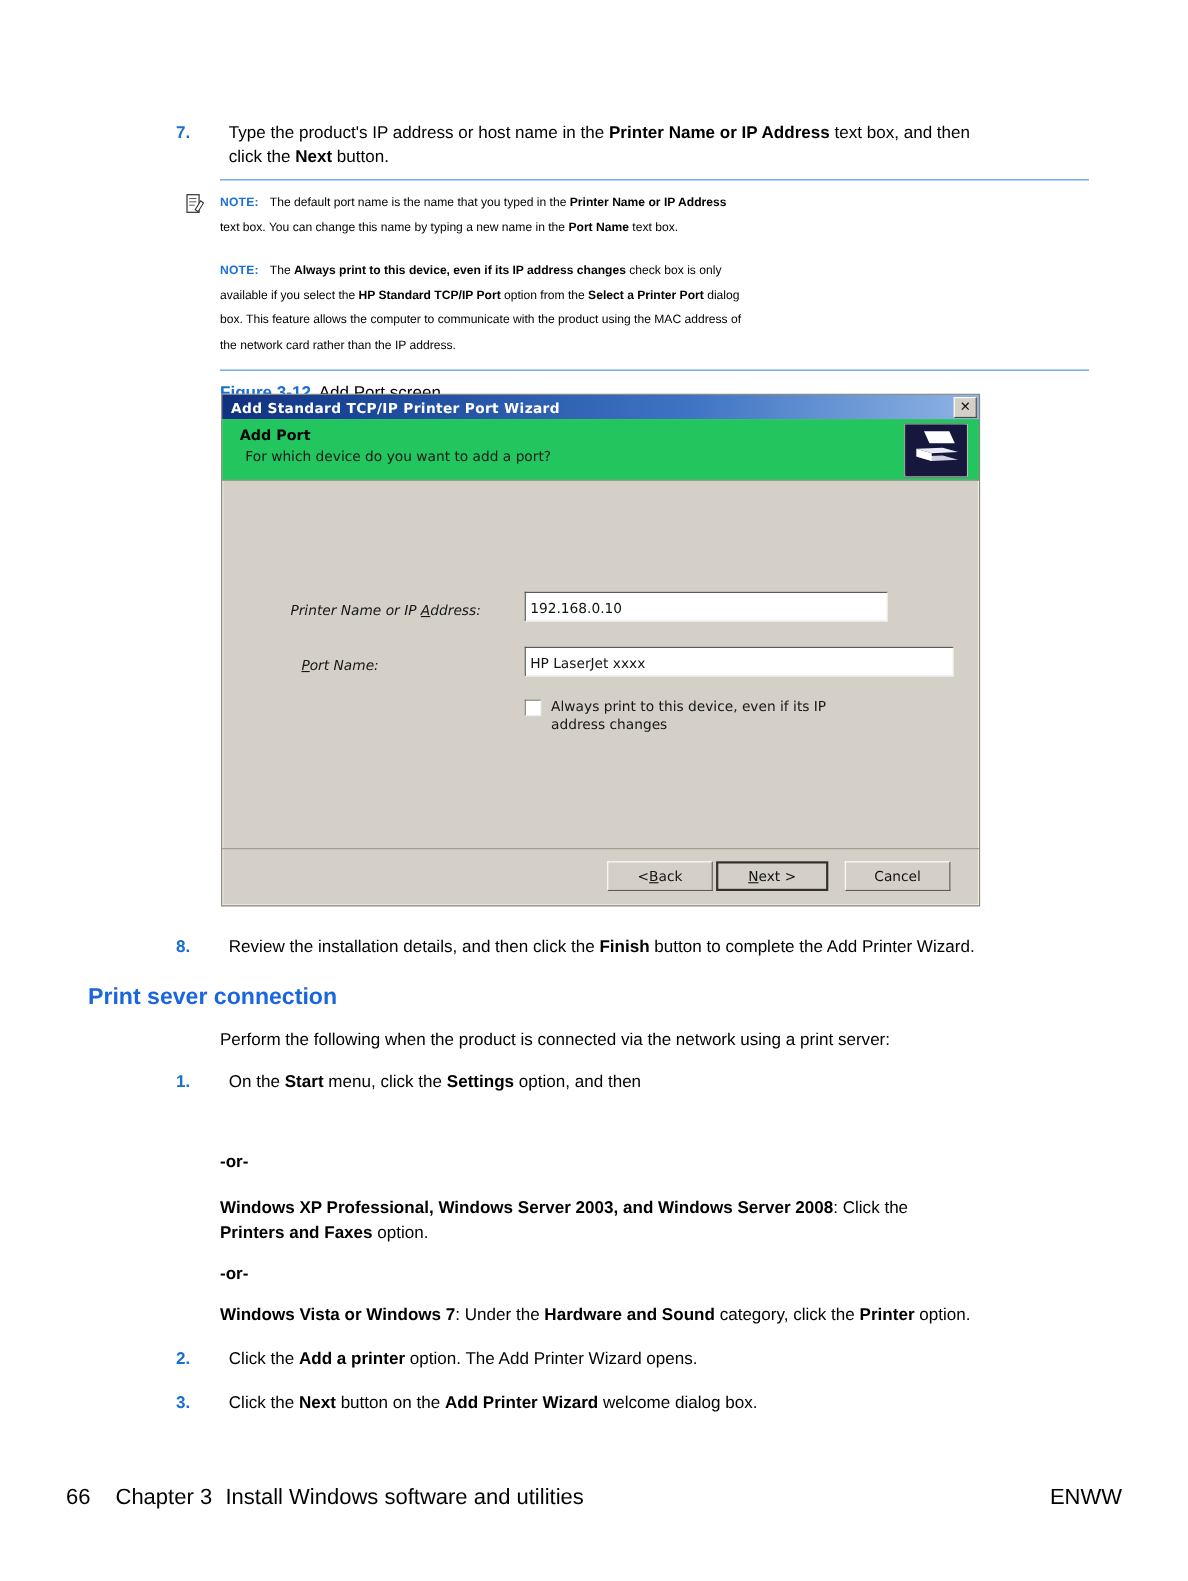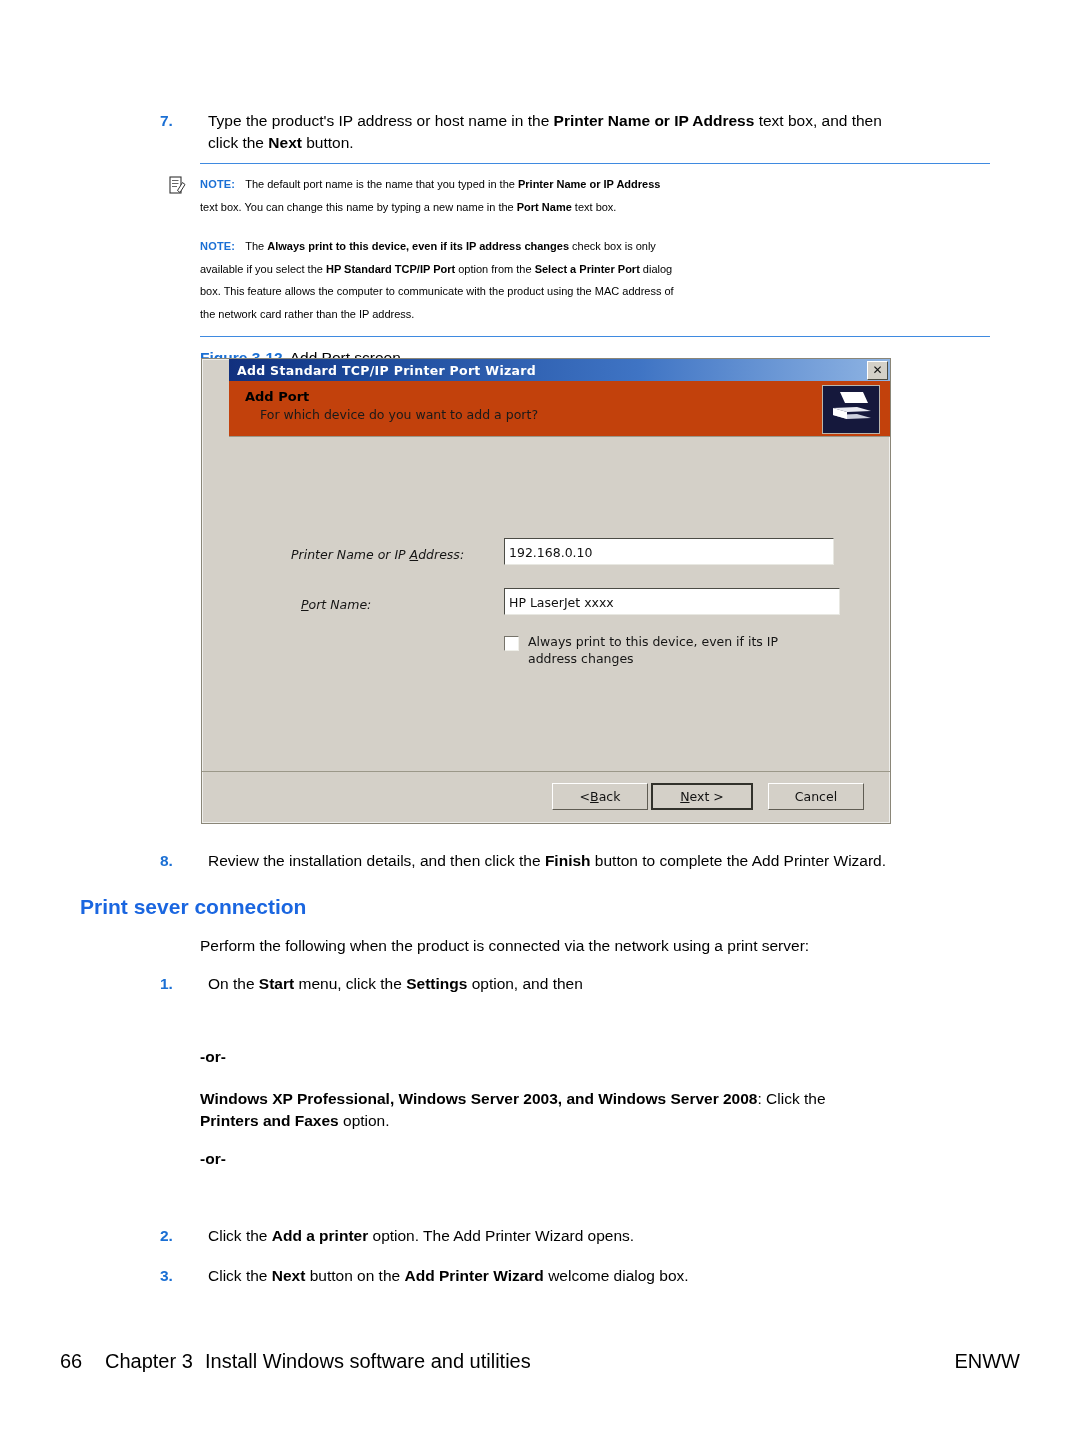--- a/index.html
+++ b/index.html
@@ -90,21 +90,20 @@
     position: absolute;
     left: 201px;
     top: 358px;
     width: 690px;
     height: 466px;
     background: #d4d0c8;
     border: 1px solid #8a8678;
     box-sizing: border-box;
     font-family: "DejaVu Sans", sans-serif;
     box-shadow: 0 0 0 1px #efefec inset;
-    padding-left: 27px;
   }
   .titlebar {
     height: 22px;
     background: linear-gradient(to right, #11307e 0%, #1b4798 18%, #3f74c4 62%, #8fb4e3 100%);
     display: flex;
     align-items: center;
     padding: 0 2px 0 8px;
     box-sizing: border-box;
   }
   .titlebar-text {
@@ -124,37 +123,37 @@
     border-bottom-color: #4a4a42;
     display: flex;
     align-items: center;
     justify-content: center;
     font-size: 12px;
     font-weight: bold;
     color: #111111;
     line-height: 1;
   }
   .dlg-header {
-    background: #c2410c;
+    background: #22c55e;
     height: 56px;
     border-bottom: 1px solid #9b9889;
     position: relative;
     box-sizing: border-box;
   }
   .dlg-header-title {
     position: absolute;
     left: 16px;
     top: 8px;
     font-size: 13px;
     font-weight: bold;
     color: #000;
   }
   .dlg-header-sub {
     position: absolute;
-    left: 31px;
+    left: 21px;
     top: 26px;
     font-size: 12.5px;
     color: #1a1a1a;
   }
   .printer-icon {
     position: absolute;
     right: 10px;
     top: 4px;
     width: 56px;
     height: 47px;
@@ -346,21 +345,21 @@
     <div class="dlg-body">
 
       <div class="field-label" style="left:62px; top:110px;">
         <span>Printer Name or IP </span><span class="acc">A</span><span>ddress:</span>
       </div>
       <div class="field-input" style="left:275px; top:101px; width:330px;">192.168.0.10</div>
 
       <div class="field-label" style="left:72px; top:160px;">
         <span></span><span class="acc">P</span><span>ort Name:</span>
       </div>
-      <div class="field-input" style="left:275px; top:151px; width:336px;">HP LaserJet xxxx</div>
+      <div class="field-input" style="left:275px; top:151px; width:390px;">HP LaserJet xxxx</div>
 
       <div class="chk-row" style="left:275px; top:196px;">
         <span class="chk-box"></span>
         <span class="chk-label">Always print to this device, even if its IP address changes</span>
       </div>
     </div>
 
     <div class="dlg-footer">
       <div class="dlg-btn" style="left:350px;">
         <span>&lt; </span>
@@ -400,20 +399,23 @@
 
   <div class="para" style="top:1088px; width:800px;">
     <b>Windows XP Professional, Windows Server 2003, and Windows Server 2008</b><span>: Click the</span><br>
     <b>Printers and Faxes</b><span> option.</span>
   </div>
 
   <div class="para" style="top:1148px;">
     <b>-or-</b>
   </div>
 
+  <div class="para" style="top:1185px; width:830px;">
+    <b>Windows Vista or Windows 7</b><span>: Under the </span><b>Hardware and Sound</b><span> category, click the </span><b>Printer</b><span> option.</span>
+  </div>
 
   <div class="step" style="left:160px; top:1225px; width:840px;">
     <span class="step-num">2.</span>
     <span class="step-body">
       <span>Click the </span><b>Add a printer</b><span> option. The Add Printer Wizard opens.</span>
     </span>
   </div>
 
   <div class="step" style="left:160px; top:1265px; width:840px;">
     <span class="step-num">3.</span>

